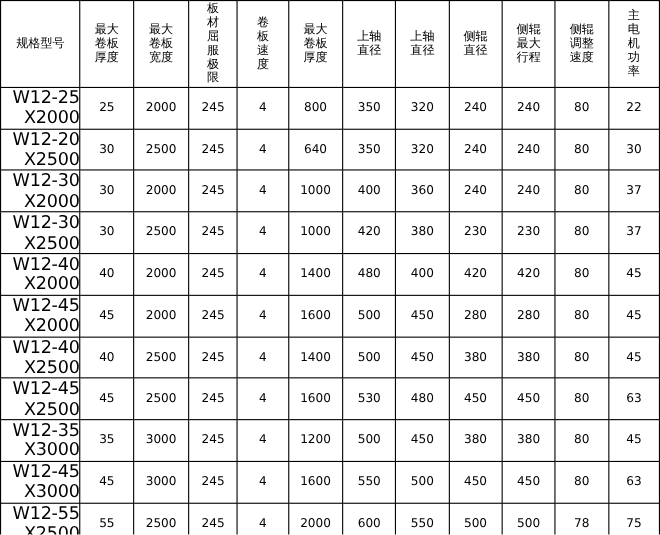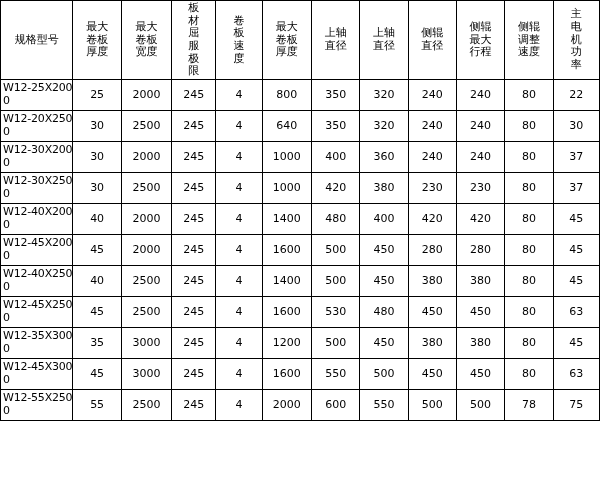--- a/index.html
+++ b/index.html
@@ -33,23 +33,23 @@
   }
   #spec-table thead th {
     height: 30px;
     font-size: 11px;
     padding: 1px 12px;
   }
   #spec-table tbody td {
     height: 30px;
   }
   #spec-table tbody td.model {
-    text-align: left;
+    text-align: right;
     padding-left: 2px;
-    font-size: 11px;
+    font-size: 16px;
     letter-spacing: -0.2px;
   }
   col.c-model  { width: 72px; }
   col.c-1 { width: 48px; }
   col.c-2 { width: 50px; }
   col.c-3 { width: 44px; }
   col.c-4 { width: 46px; }
   col.c-5 { width: 49px; }
   col.c-6 { width: 48px; }
   col.c-7 { width: 48px; }

